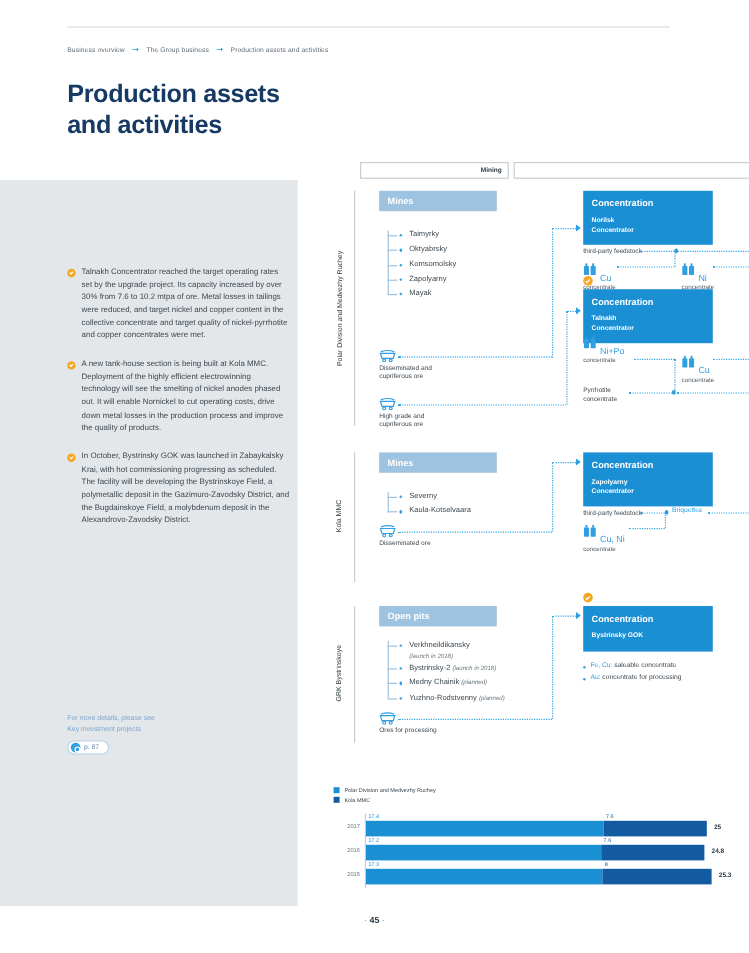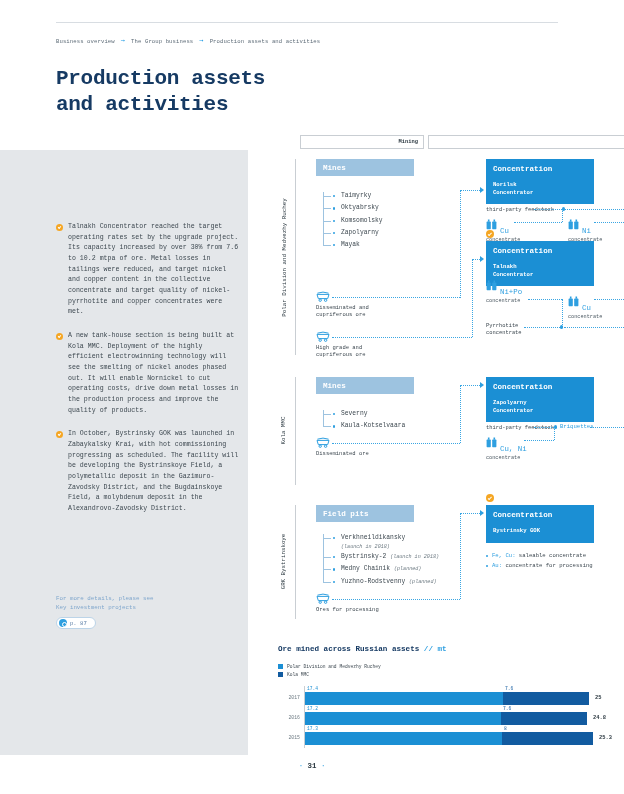--- a/index.html
+++ b/index.html
@@ -2,21 +2,21 @@
 <html><head>
 <meta charset="utf-8">
 <style>
   * { box-sizing: border-box; margin: 0; padding: 0; }
   html, body {
     width: 624px; height: 794px;
     background: #ffffff;
     font-family: "Liberation Sans", sans-serif;
     overflow: hidden;
   }
-  .page { position: relative; width: 624px; height: 794px; background: #fff; font-family: Liberation Mono, monospace; }
+  .page { position: relative; width: 624px; height: 794px; background: #fff; }
 
   
   .top-rule {
     position: absolute; left: 56px; top: 22px; width: 502px;
     border-top: 1px solid #d8dde2;
   }
 
   
   .breadcrumb {
     position: absolute; left: 56px; top: 38px;
@@ -517,21 +517,21 @@
       </div>
     </div>
 
     <div class="band" style="height:128px;margin-top:6px;">
       <div class="band-label">
         <span>GRK Bystrinskoye</span>
       </div>
       <div class="band-rule" style="top:8px;height:114px;bottom:auto;"></div>
       <div class="band-inner">
 
-        <div class="mines-head" style="position:absolute;left:14px;top:8px;">Field pits</div>
+        <div class="mines-head" style="position:absolute;left:14px;top:8px;">Open pits</div>
 
         <div class="mine-list" style="position:absolute;left:14px;top:32px;width:132px;">
           <div class="mine-item" style="line-height:1.35;padding-top:2px;">
             <span>Verkhneildikansky</span><br>
             <span class="mine-note">(launch in 2018)</span>
           </div>
           <div class="mine-item">
             <span>Bystrinsky-2</span>
             <span class="mine-note">(launch in 2018)</span>
           </div>
@@ -574,24 +574,20 @@
           </div>
           <div class="out-item">
             <span class="out-key">Au:</span><span> concentrate for processing</span>
           </div>
         </div>
       </div>
     </div>
   </div>
 
   <div class="chart">
-    <div class="chart-title">
-      <span>Ore mined across Russian assets</span>
-      <span class="unit">// mt</span>
-    </div>
 
     <div class="legend">
       <div class="legend-row">
         <span class="legend-sw" style="background:#1b8fd4"></span>
         <span class="legend-lb">Polar Division and Medvezhy Ruchey</span>
       </div>
       <div class="legend-row">
         <span class="legend-sw" style="background:#125ba0"></span>
         <span class="legend-lb">Kola MMC</span>
       </div>
@@ -630,17 +626,17 @@
         </div>
         <span class="lbl-a" style="left:27px">17.3</span>
         <span class="lbl-b" style="left:224px">8</span>
         <span class="lbl-tot" style="left:321px">25.3</span>
       </div>
     </div>
   </div>
 
   <div class="footer">
     <span class="dot">·</span>
-    <span>31</span>
+    <span>45</span>
     <span class="dot">·</span>
   </div>
 
 </div>
 
 </body></html>

